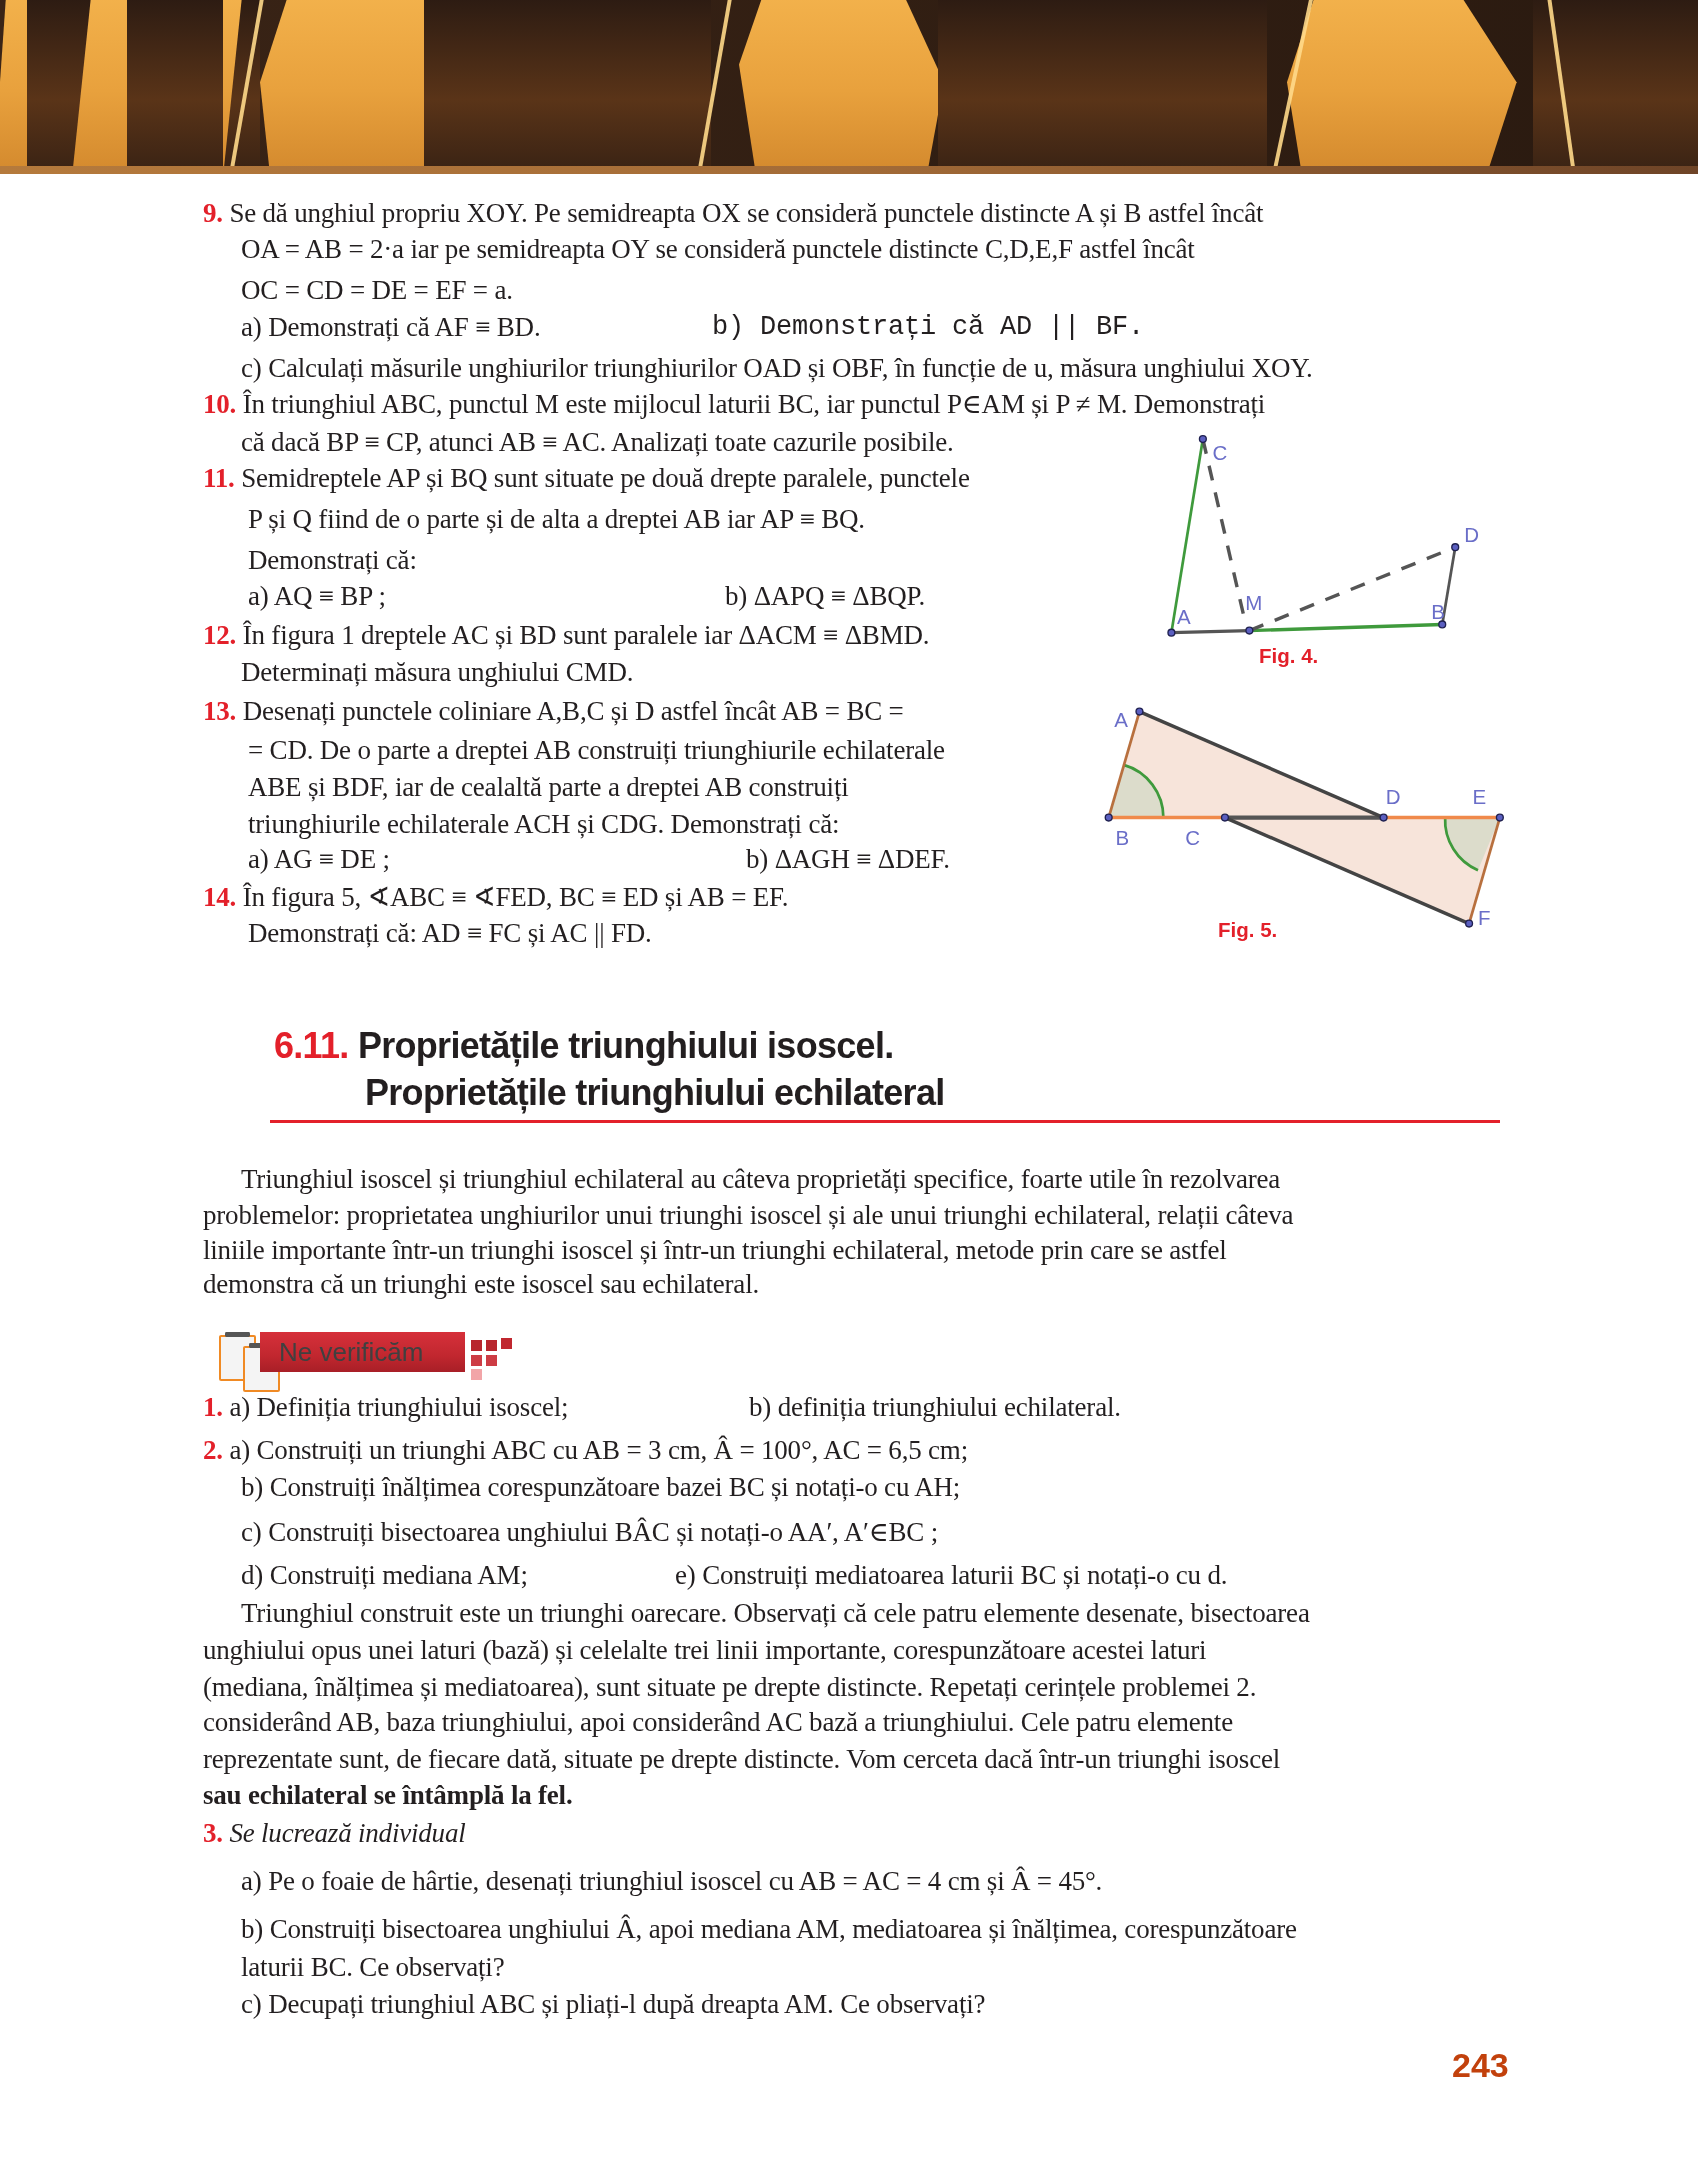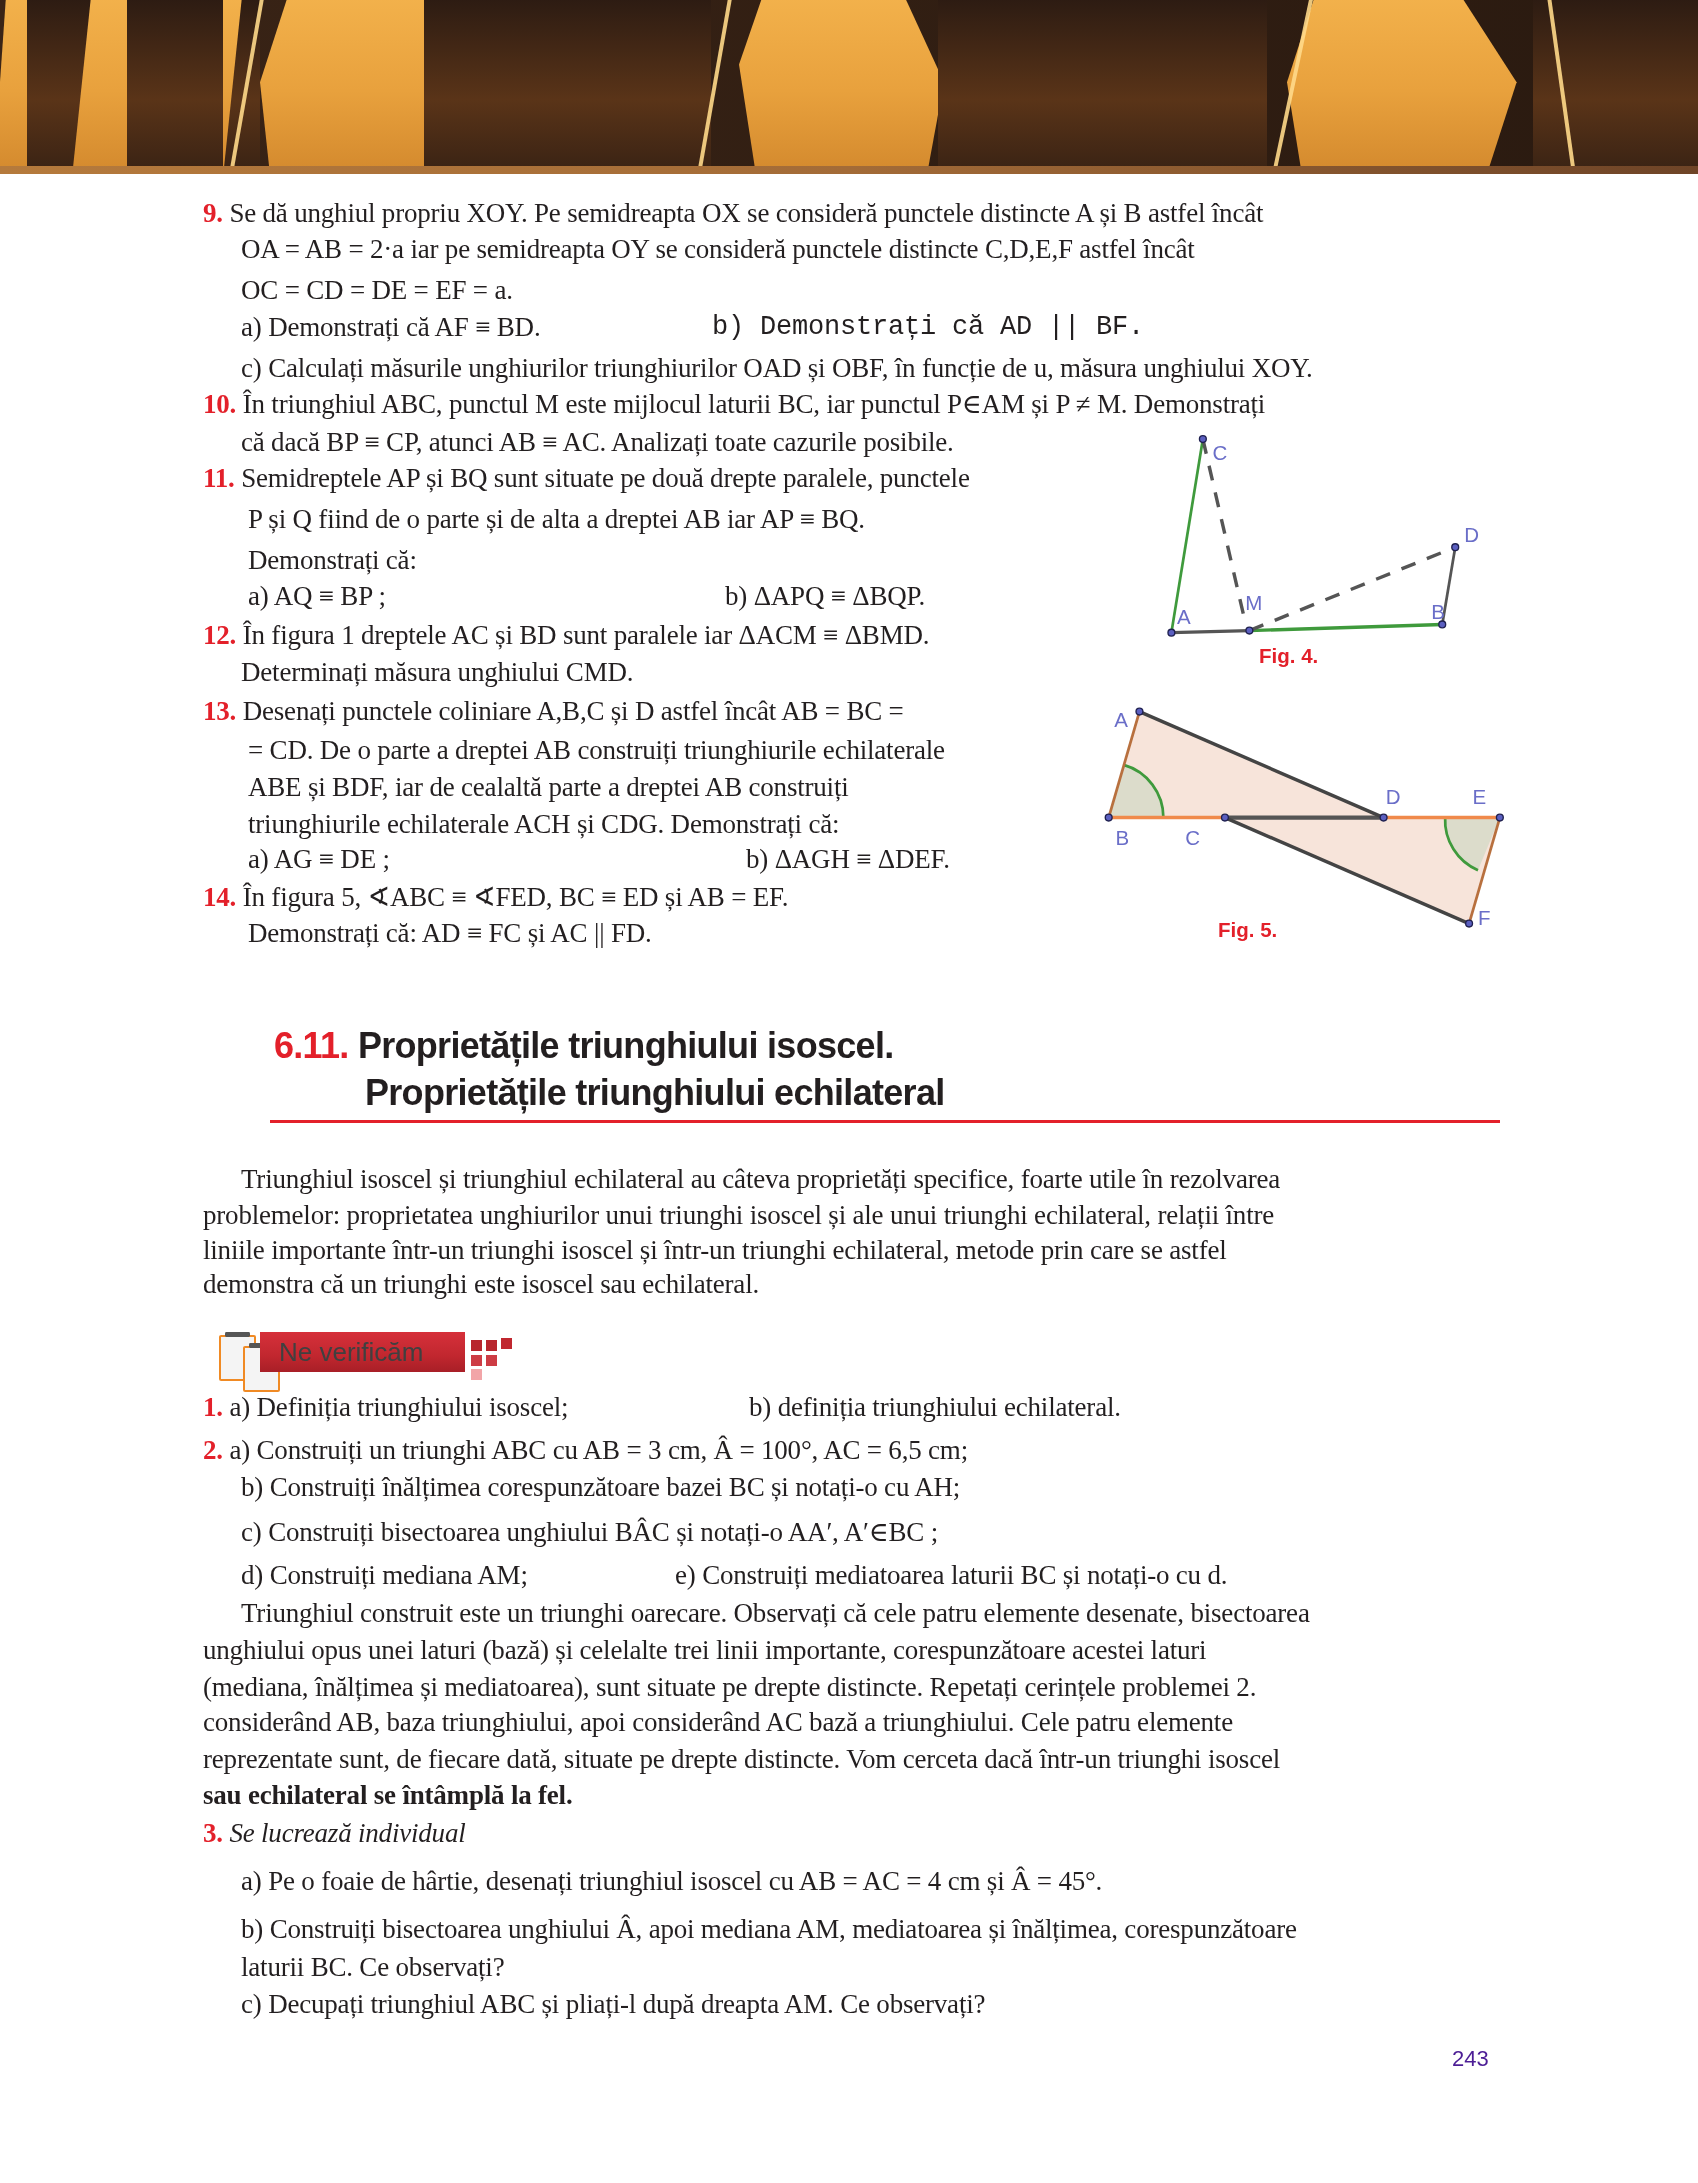--- a/index.html
+++ b/index.html
@@ -34,21 +34,21 @@
   .badge { position: absolute; left: 205px; top: 1324px; width: 322px; height: 55px; }
   .badge .bar { position: absolute; left: 55px; top: 8.2px; width: 205px; height: 40px;
                 background: linear-gradient(180deg, #d6303a 0%, #c1272f 60%, #a81f27 100%); }
   .badge .bar-label { position: absolute; left: 74px; top: 9.6px; color: #404040;
                       font-family: "Liberation Sans", "DejaVu Sans", sans-serif; font-size: 26px; line-height: 36px; }
   .badge .clip { position: absolute; width: 33px; height: 42px; background: #f4f4f4; border: 2.7px solid #f08a24; border-radius: 2.1px; }
   .badge .clip::before { content: ""; position: absolute; left: 4.1px; top: -5.5px; width: 25px; height: 5.5px; background: #555; border-radius: 1.4px; }
   .badge .sq { position: absolute; width: 11px; height: 11px; }
 
   .page-num { position: absolute; left: 1452px; top: 2046px; font-family: "Liberation Sans", "DejaVu Sans", sans-serif;
-              font-weight: normal; font-size: 22px; color: #4c1d95; }
+              font-weight: bold; font-size: 34px; color: #c2410c; }
 
   svg text { font-family: "Liberation Sans", "DejaVu Sans", sans-serif; }
 </style>
 </head>
 <body>
 
 <div class="banner">
   <div class="blk gold" style="left:0;width:41px;transform:skewX(-4deg);"></div>
   <div class="blk dark" style="left:27px;width:233px;"></div>
   <div class="blk gold" style="left:82px;width:151px;transform:skewX(-6deg);"></div>
@@ -188,21 +188,21 @@
 
 <div class="sec-title" style="left:274px;top:1024px;">
   <span class="sec-num">6.11.</span>
   <span>Proprietățile triunghiului isoscel.</span>
 </div>
 <div class="sec-title" style="left:365px;top:1071px;">Proprietățile triunghiului echilateral</div>
 <div class="sec-rule"></div>
 
 <div>
   <div class="line" style="left:241px;top:1163px;width:1259px;">Triunghiul isoscel și triunghiul echilateral au câteva proprietăți specifice, foarte utile în rezolvarea</div>
-  <div class="line" style="left:203px;top:1199px;width:1298px;">problemelor: proprietatea unghiurilor unui triunghi isoscel și ale unui triunghi echilateral, relații între</div>
+  <div class="line" style="left:203px;top:1199px;width:1298px;">problemelor: proprietatea unghiurilor unui triunghi isoscel și ale unui triunghi echilateral, relații câteva</div>
   <div class="line" style="left:203px;top:1234px;width:1298px;">liniile importante într-un triunghi isoscel și într-un triunghi echilateral, metode prin care se astfel</div>
   <div class="line" style="left:203px;top:1268px;">demonstra că un triunghi este isoscel sau echilateral.</div>
 </div>
 
 <div class="badge">
   <div class="clip" style="left:13.7px;top:11px;"></div>
   <div class="clip" style="left:38px;top:22px;"></div>
   <div class="bar"></div>
   <div class="bar-label">Ne verificăm</div>
   <div class="sq" style="left:266px;top:16.4px;background:#b8262e;"></div>

